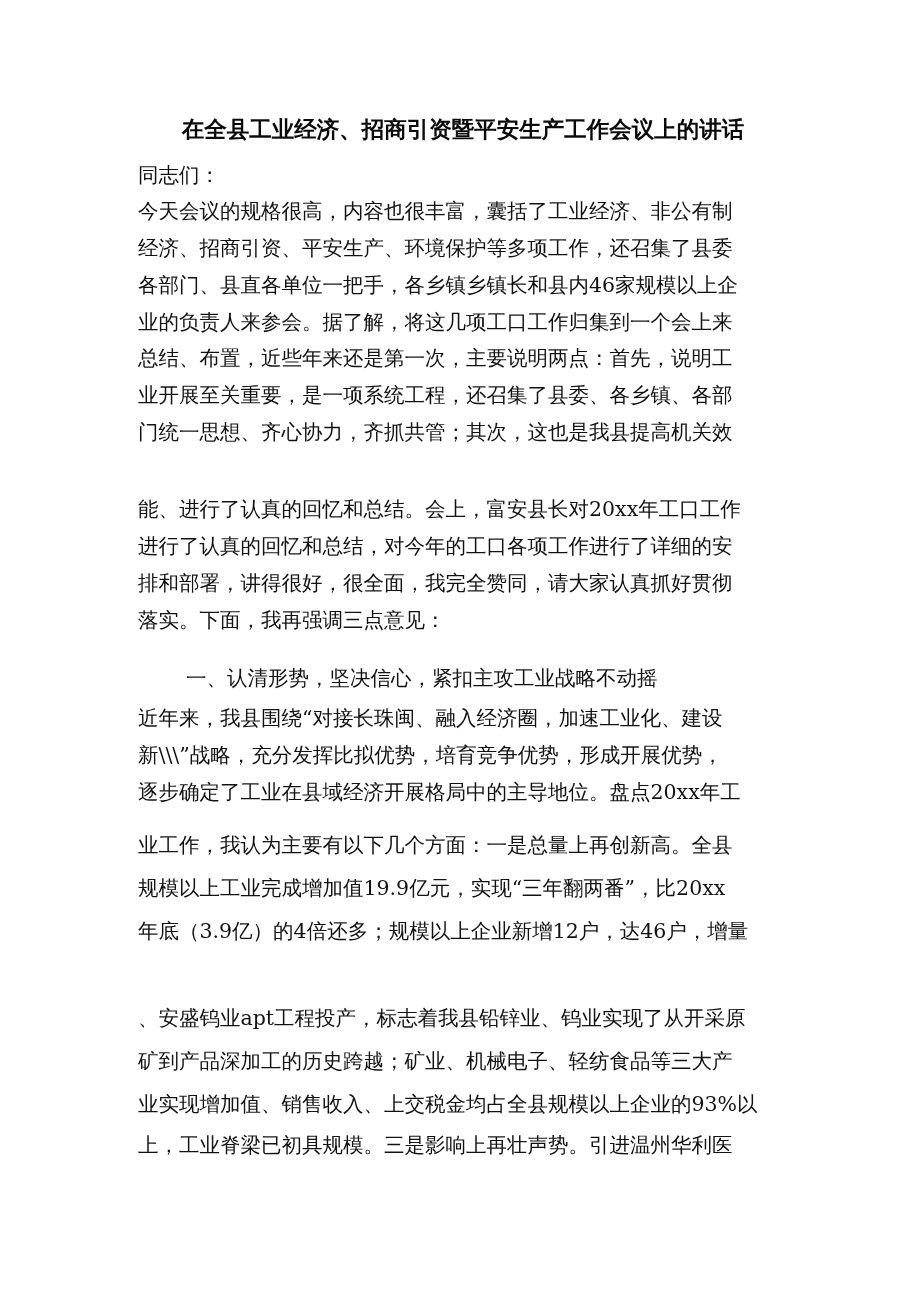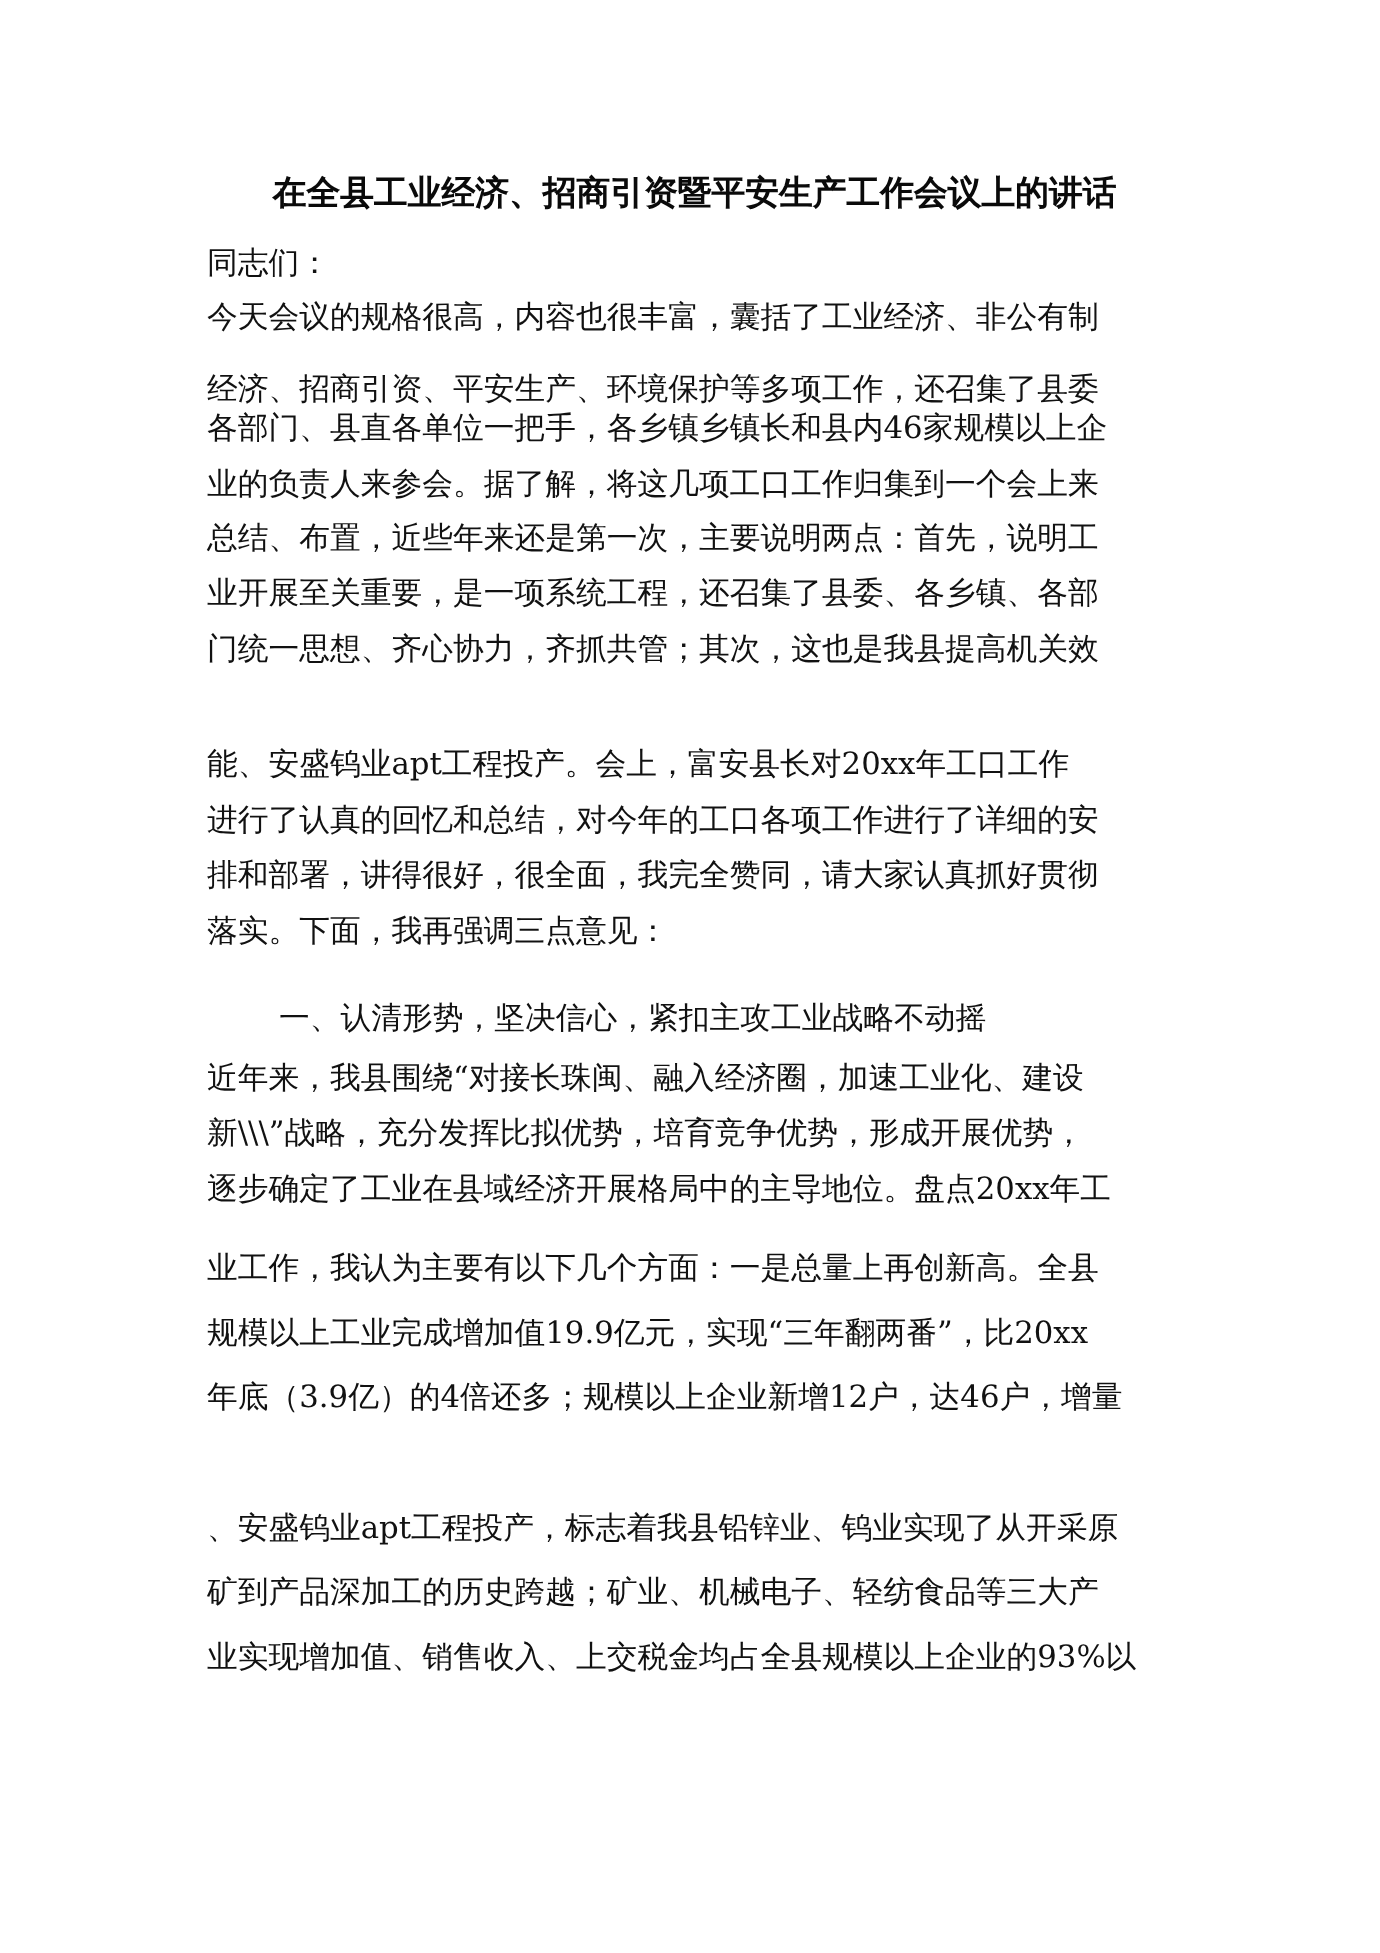--- a/index.html
+++ b/index.html
@@ -22,35 +22,36 @@
 </style>
 </head>
 <body>
 
 <div class="page">
   <div class="title">在全县工业经济、招商引资暨平安生产工作会议上的讲话</div>
 
   <div class="line" style="top:160px">同志们：</div>
 
   <div class="line" style="top:196px">今天会议的规格很高，内容也很丰富，囊括了工业经济、非公有制</div>
-  <div class="line" style="top:244px">经济、招商引资、平安生产、环境保护等多项工作，还召集了县委</div>
+  <div class="line" style="top:233px">经济、招商引资、平安生产、环境保护等多项工作，还召集了县委</div>
   <div class="line" style="top:270px">各部门、县直各单位一把手，各乡镇乡镇长和县内46家规模以上企</div>
   <div class="line" style="top:307px">业的负责人来参会。据了解，将这几项工口工作归集到一个会上来</div>
   <div class="line" style="top:343px">总结、布置，近些年来还是第一次，主要说明两点：首先，说明工</div>
   <div class="line" style="top:380px">业开展至关重要，是一项系统工程，还召集了县委、各乡镇、各部</div>
   <div class="line" style="top:417px">门统一思想、齐心协力，齐抓共管；其次，这也是我县提高机关效</div>
-  <div class="line" style="top:494px">能、安盛钨业apt工程投产。会上，富安县长对20xx年工口工作</div>
+  <div class="line" style="top:494px">能、进行了认真的回忆和总结。会上，富安县长对20xx年工口工作</div>
   <div class="line" style="top:531px">进行了认真的回忆和总结，对今年的工口各项工作进行了详细的安</div>
   <div class="line" style="top:568px">排和部署，讲得很好，很全面，我完全赞同，请大家认真抓好贯彻</div>
   <div class="line" style="top:605px">落实。下面，我再强调三点意见：</div>
 
   <div class="line indent" style="top:663px">一、认清形势，坚决信心，紧扣主攻工业战略不动摇</div>
 
   <div class="line" style="top:740px">新\\\”战略，充分发挥比拟优势，培育竞争优势，形成开展优势，</div>
   <div class="line" style="top:703px">近年来，我县围绕“对接长珠闽、融入经济圈，加速工业化、建设</div>
   <div class="line" style="top:777px">逐步确定了工业在县域经济开展格局中的主导地位。盘点20xx年工</div>
   <div class="line" style="top:830px">业工作，我认为主要有以下几个方面：一是总量上再创新高。全县</div>
   <div class="line" style="top:873px">规模以上工业完成增加值19.9亿元，实现“三年翻两番”，比20xx</div>
   <div class="line" style="top:916px">年底（3.9亿）的4倍还多；规模以上企业新增12户，达46户，增量</div>
   <div class="line" style="top:1003px">、安盛钨业apt工程投产，标志着我县铅锌业、钨业实现了从开采原</div>
   <div class="line" style="top:1046px">矿到产品深加工的历史跨越；矿业、机械电子、轻纺食品等三大产</div>
   <div class="line" style="top:1089px">业实现增加值、销售收入、上交税金均占全县规模以上企业的93%以</div>
+  <div class="line" style="top:1130px">上，工业脊梁已初具规模。三是影响上再壮声势。引进温州华利医</div>
 </div>
 
 </body></html>

